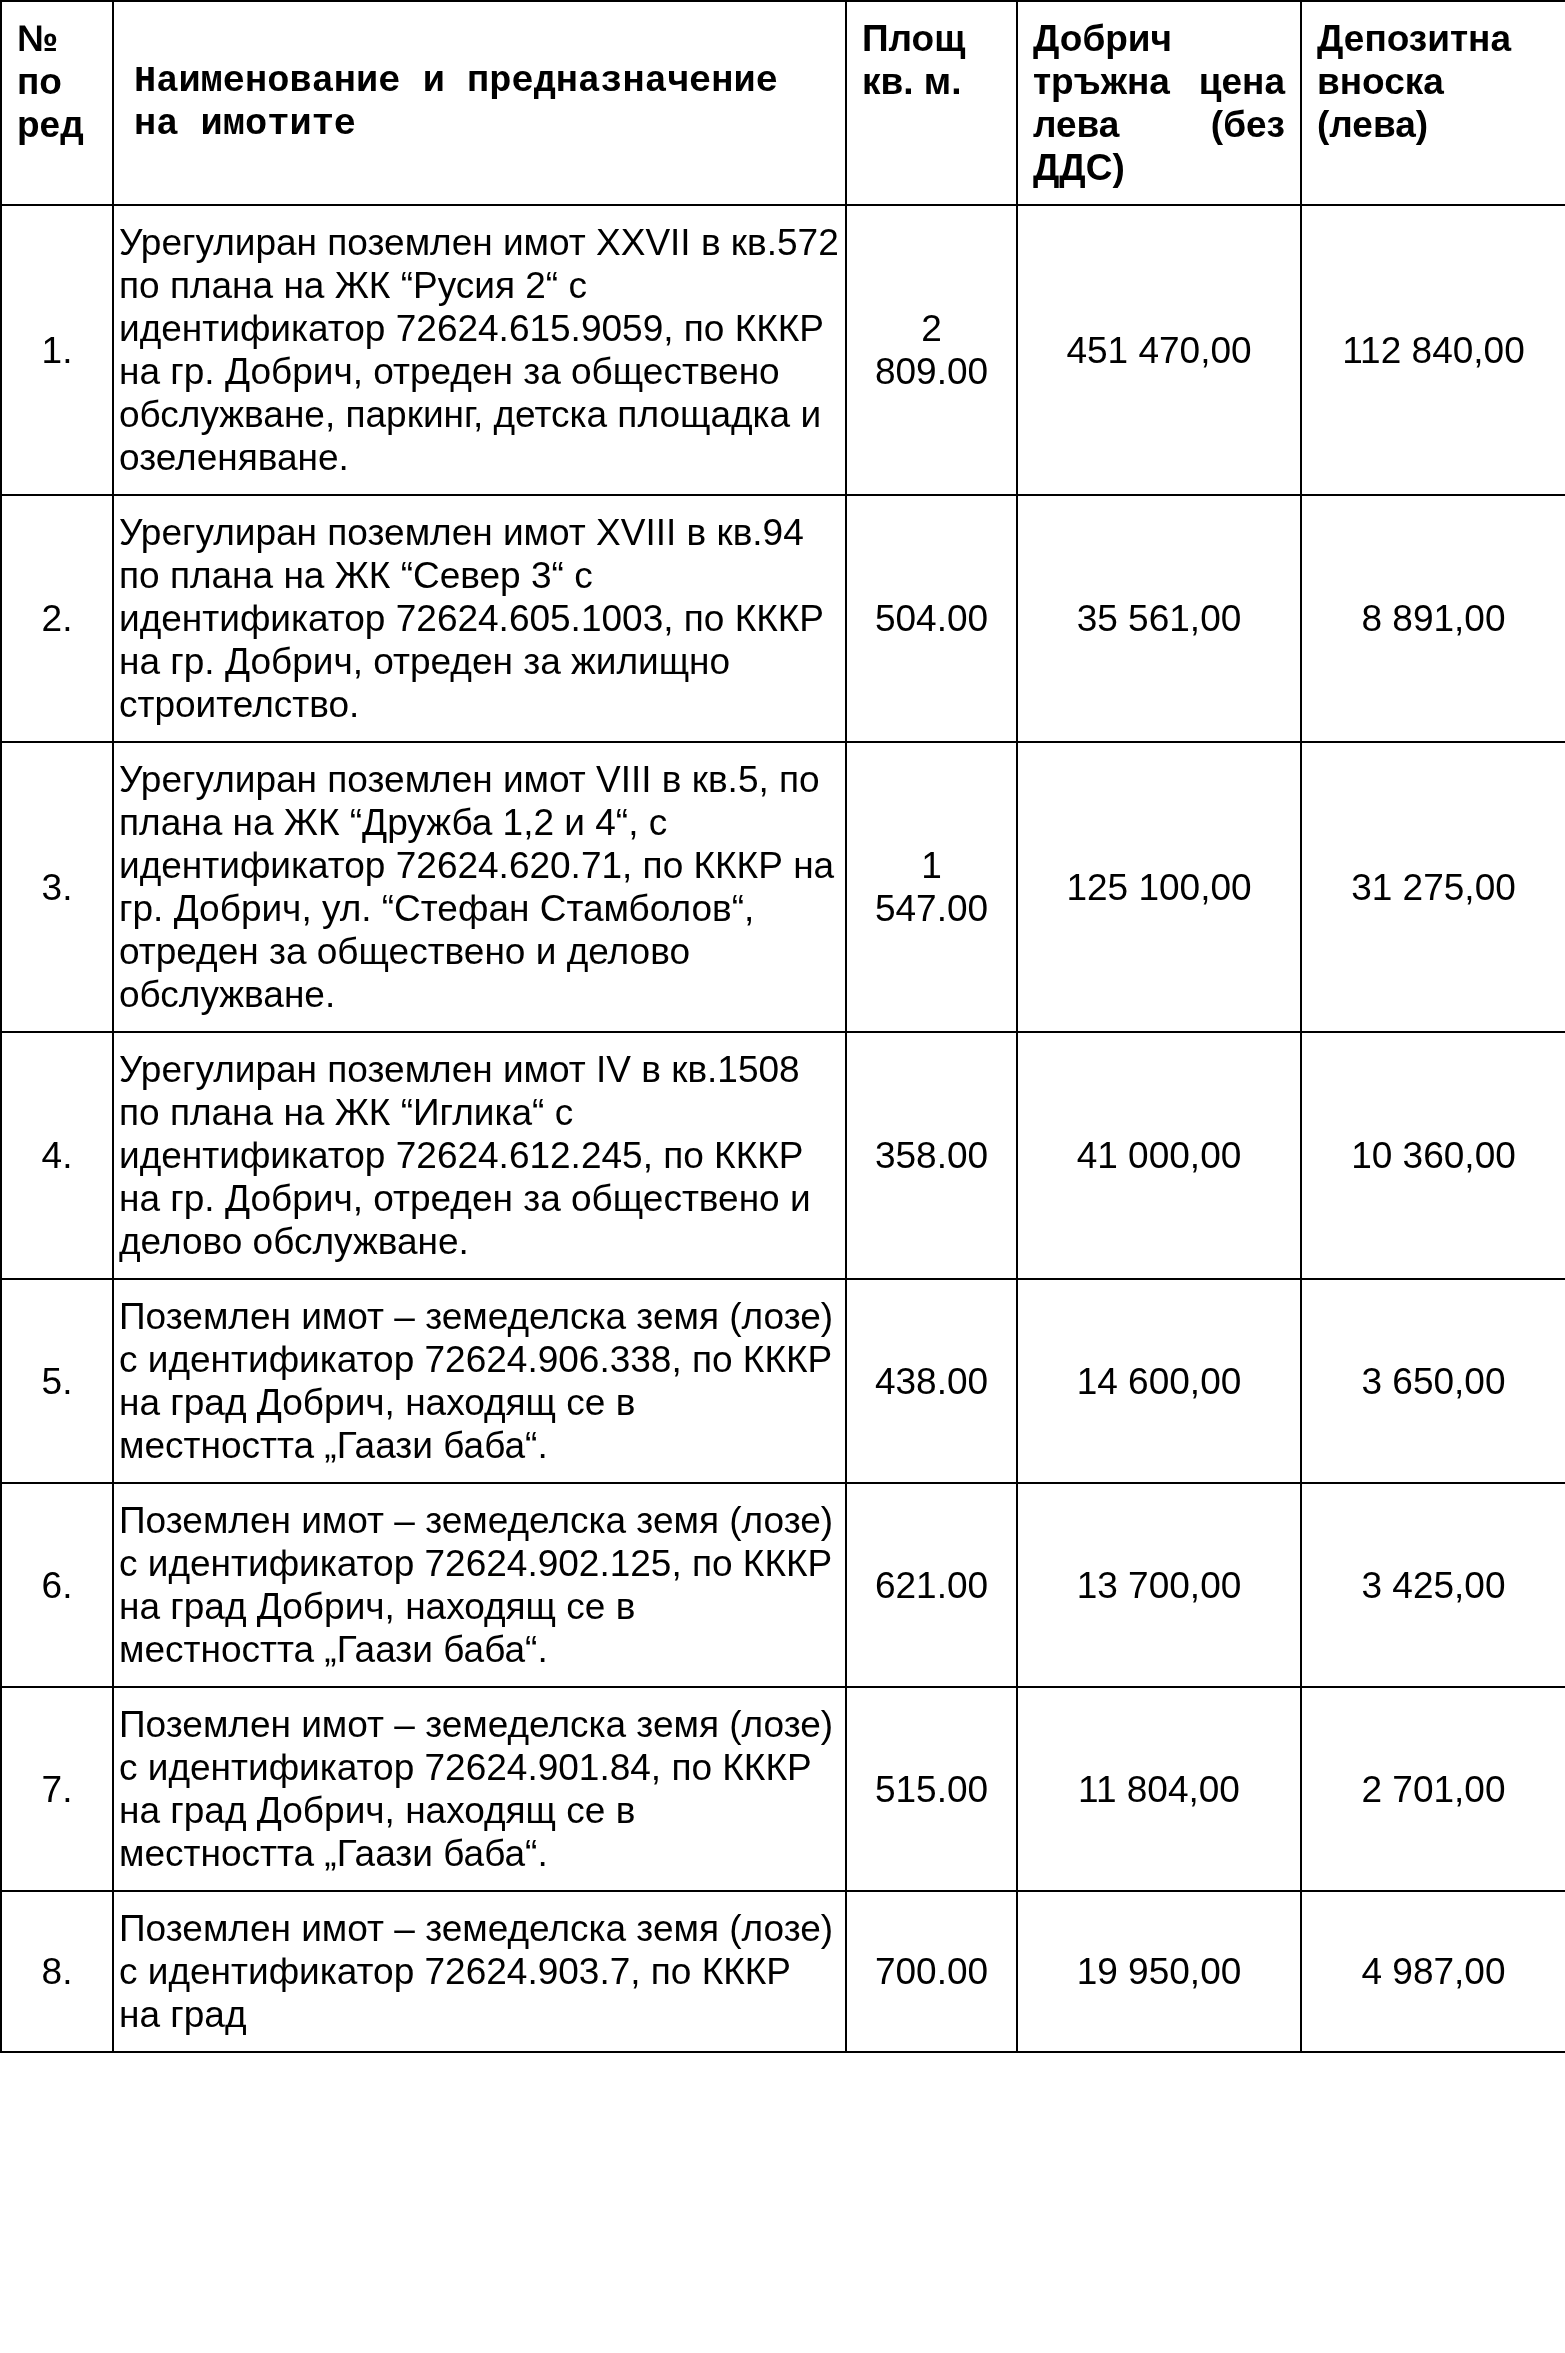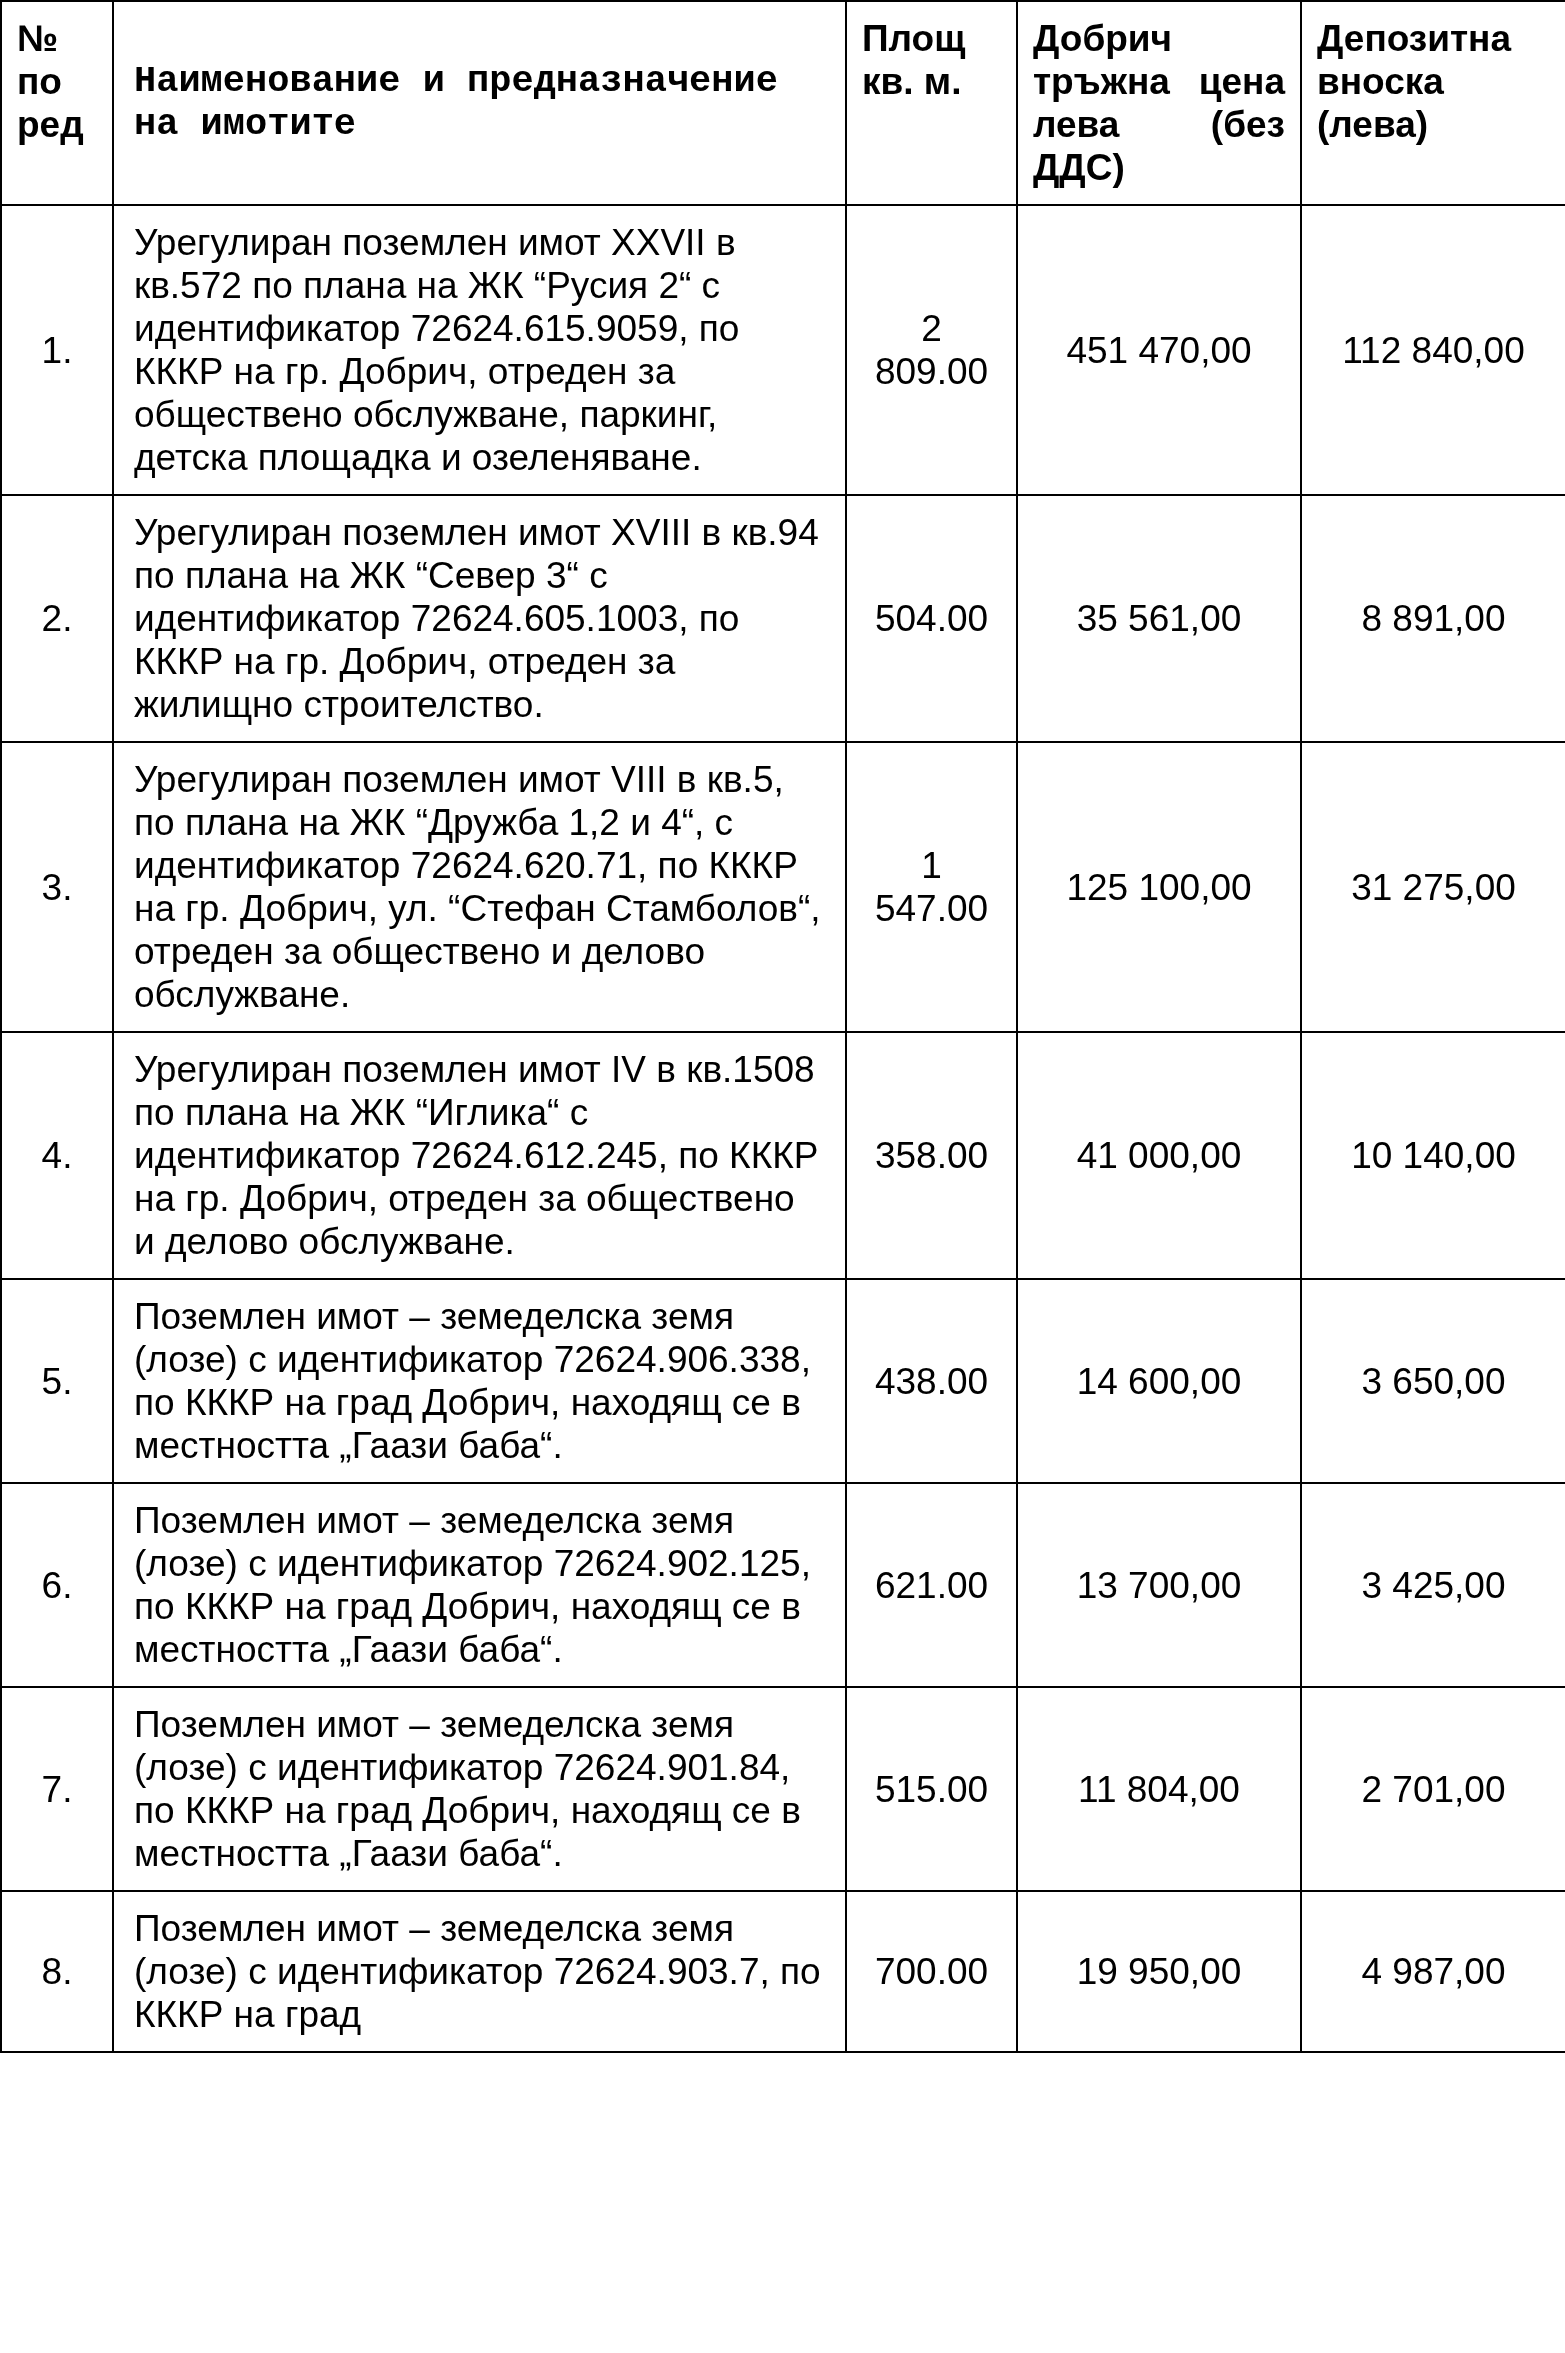--- a/index.html
+++ b/index.html
@@ -45,21 +45,21 @@
   }
   td {
     vertical-align: middle;
   }
   td.cell-num {
     text-align: center;
     padding: 8.3px 5px;
   }
   td.cell-name {
     text-align: left;
-    padding: 15px 20px;
+    padding: 15px 5px;
   }
   td.cell-area,
   td.cell-price,
   td.cell-deposit {
     text-align: center;
     padding: 8.3px 6.6px;
   }
 </style>
 </head>
 <body>
@@ -109,21 +109,21 @@
       <td class="cell-area">1
 547.00</td>
       <td class="cell-price">125 100,00</td>
       <td class="cell-deposit">31 275,00</td>
     </tr>
     <tr>
       <td class="cell-num">4.</td>
       <td class="cell-name">Урегулиран поземлен имот IV в кв.1508 по плана на ЖК “Иглика“ с идентификатор 72624.612.245, по КККР на гр. Добрич, отреден за обществено и делово обслужване.</td>
       <td class="cell-area">358.00</td>
       <td class="cell-price">41 000,00</td>
-      <td class="cell-deposit">10 140,00</td>
+      <td class="cell-deposit">10 360,00</td>
     </tr>
     <tr>
       <td class="cell-num">5.</td>
       <td class="cell-name">Поземлен имот – земеделска земя (лозе) с идентификатор 72624.906.338, по КККР на град Добрич, находящ се в местността „Гаази баба“.</td>
       <td class="cell-area">438.00</td>
       <td class="cell-price">14 600,00</td>
       <td class="cell-deposit">3 650,00</td>
     </tr>
     <tr>
       <td class="cell-num">6.</td>

